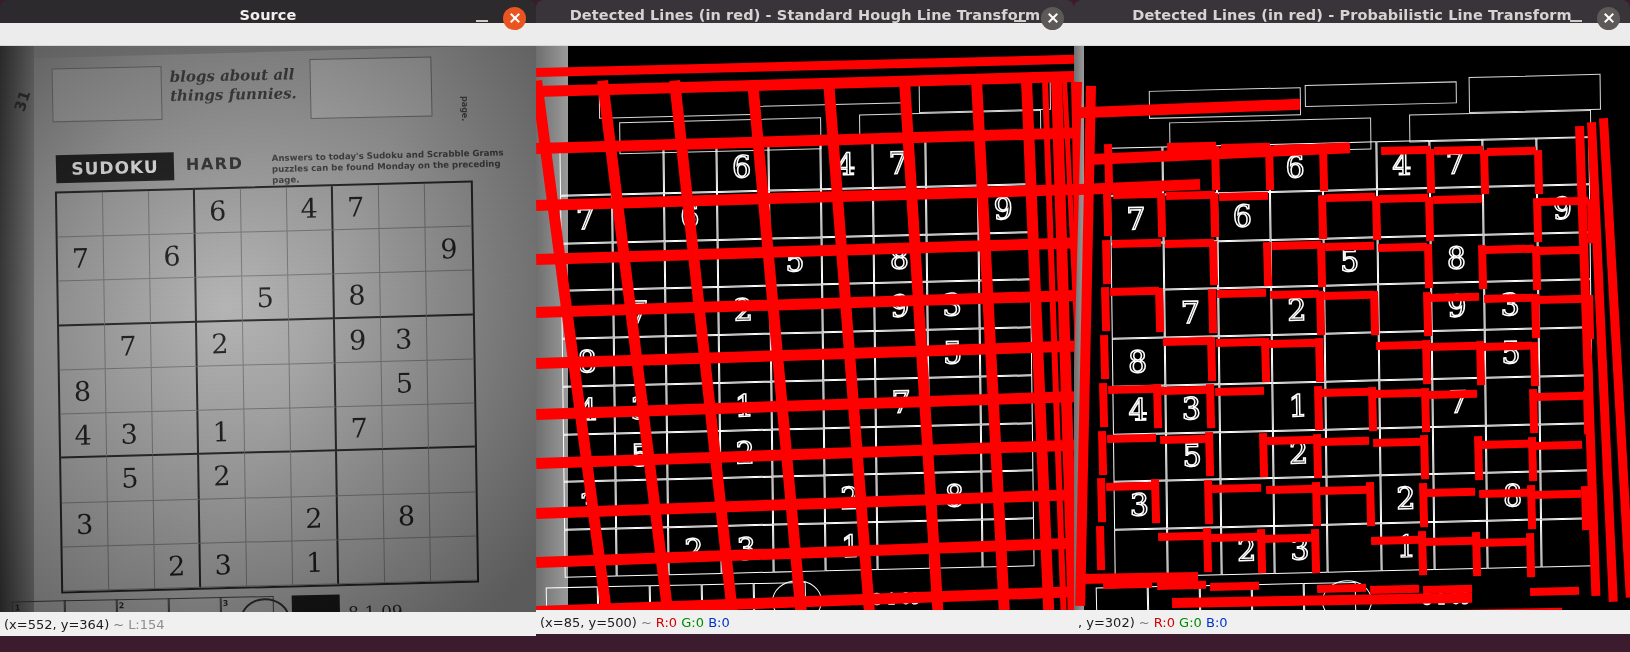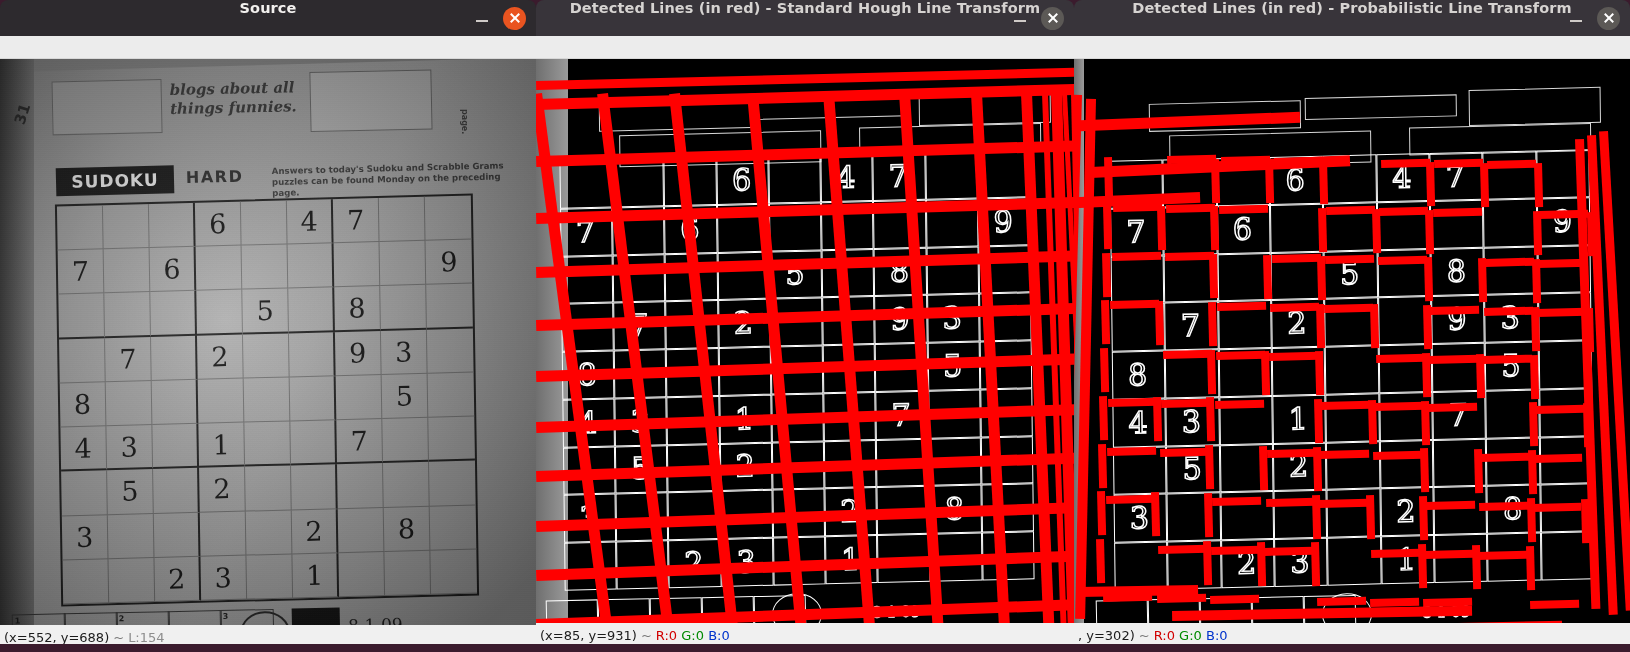--- a/index.html
+++ b/index.html
@@ -1,22 +1,22 @@
 <!DOCTYPE html>
 <html><head>
 <meta charset="utf-8">
 <style>
   html,body{margin:0;padding:0;background:#2b1a25;}
   body{width:1630px;height:652px;overflow:hidden;font-family:"DejaVu Sans","Liberation Sans",sans-serif;}
   .screen{position:relative;width:1630px;height:652px;background:#3b1b2d;overflow:hidden;}
 
   
   .win{position:absolute;top:0;overflow:hidden;}
-  .titlebar{position:relative;height:36px;background:#38343a;border-top-left-radius:8px;border-top-right-radius:8px;
-            display:flex;align-items:flex-start;justify-content:center;}
+  .titlebar{position:relative;height:23px;background:#38343a;border-top-left-radius:8px;border-top-right-radius:8px;
+            display:flex;align-items:flex-end;justify-content:center;}
   .titlebar.active{background:#2d2a2e;}
   .title{color:#f2f0ee;font-size:14.5px;font-weight:bold;letter-spacing:.1px;white-space:nowrap;}
   .title.dim{color:#d6d3d1;}
   .wbtns{position:absolute;right:10px;top:0;height:36px;display:flex;align-items:center;gap:10px;}
   .minbtn{width:22px;height:22px;position:relative;cursor:pointer;}
   .minbtn:after{content:"";position:absolute;left:5px;top:13px;width:12px;height:2px;background:#cfcbc8;}
   .closebtn{width:23px;height:23px;border-radius:50%;background:#5c5956;position:relative;cursor:pointer;}
   .closebtn.accent{background:#e95420;}
   .closebtn:before,.closebtn:after{content:"";position:absolute;left:5.5px;top:10.5px;width:12px;height:2px;background:#ffffff;}
   .closebtn:before{transform:rotate(45deg);}
@@ -236,21 +236,21 @@
         </div>
         <div class="datetxt">8-1-09</div>
 
         <div style="position:absolute;left:12px;top:46px;font-size:15px;color:#2a2a2a;font-weight:bold;transform:rotate(-72deg);">31</div>
 
         <div class="grain"></div>
         <div class="vig"></div>
       </div>
     </div>
     <div class="statusbar">
-      <span>(x=552, y=688)</span>
+      <span>(x=552, y=364)</span>
       <span class="sep">~</span>
       <span class="lbl">L:154</span>
     </div>
   </div>
 
   <div class="win" id="win-hough">
     <div class="titlebar">
       <span class="title dim">Detected Lines (in red) - Standard Hough Line Transform</span>
       <div class="wbtns">
         <div class="minbtn"></div>
@@ -408,21 +408,21 @@
             <div class="rline" style="left: 0px; top: 363.2px; width: 578px; height: 11px; transform: rotate(-1.9deg); background: rgb(255, 0, 0);"></div>
             <div class="rline" style="left: 0px; top: 412.4px; width: 578px; height: 11px; transform: rotate(-1.95deg); background: rgb(255, 0, 0);"></div>
             <div class="rline" style="left: 0px; top: 461.6px; width: 578px; height: 11px; transform: rotate(-2deg); background: rgb(255, 0, 0);"></div>
             <div class="rline" style="left: 0px; top: 510.8px; width: 578px; height: 11px; transform: rotate(-2.05deg); background: rgb(255, 0, 0);"></div>
             <div class="rline" style="left: 0px; top: 560px; width: 578px; height: 11px; transform: rotate(-2.1deg); background: rgb(255, 0, 0);"></div>
             <div class="rline" style="left: 0px; top: 22px; width: 578px; height: 9px; transform: rotate(-1.4deg); background: rgb(255, 0, 0);"></div>
           </div>
         </div>
       </div>
     <div class="statusbar">
-      <span>(x=85, y=931)</span>
+      <span>(x=85, y=500)</span>
       <span class="sep">~</span>
       <span class="r">R:0</span>&nbsp;
       <span class="g">G:0</span>&nbsp;
       <span class="b">B:0</span>
     </div>
   </div>
 
   <div class="win" id="win-prob">
     <div class="titlebar">
       <span class="title dim">Detected Lines (in red) - Probabilistic Line Transform</span>

